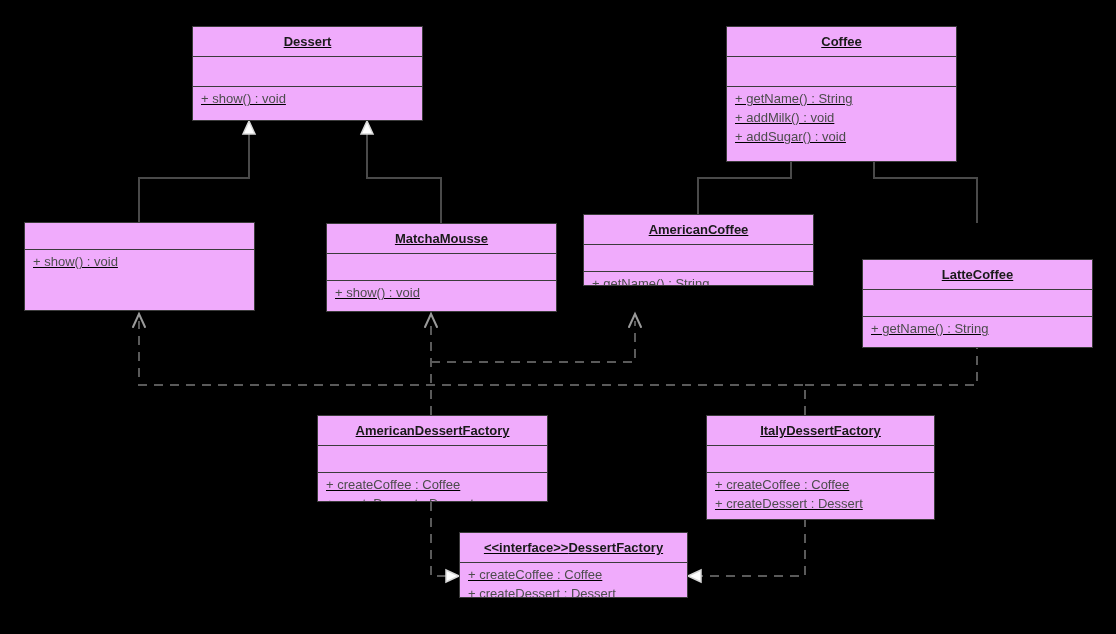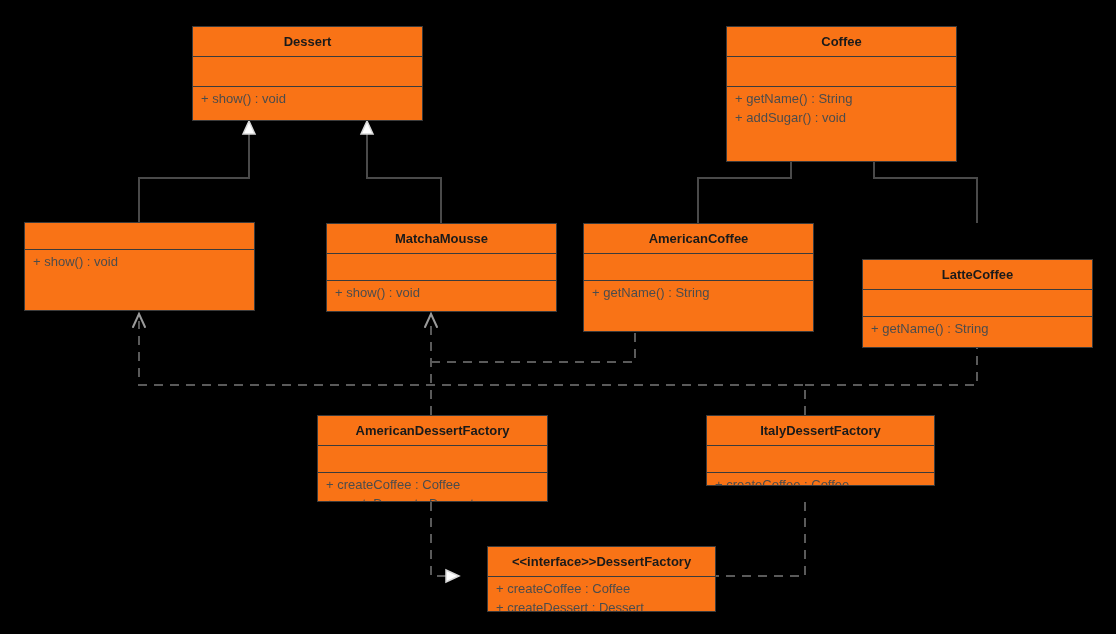--- a/index.html
+++ b/index.html
@@ -24,24 +24,25 @@
   #edges {
     position: absolute;
     left: 0; top: 0;
     width: 1116px;
     height: 634px;
     pointer-events: none;
   }
   .uml-class {
     position: absolute;
     box-sizing: border-box;
-    background: #f97316;
+    background: #f0abfc;
     border: 1px solid #3b3b3b;
     overflow: hidden;
     z-index: 2;
+    text-decoration: underline;
   }
   .uml-header {
     box-sizing: border-box;
     width: 100%;
     height: 30px;
     line-height: 30px;
     text-align: center;
     font-weight: bold;
     font-size: 13px;
     color: #1a1a1a;
@@ -136,40 +137,41 @@
     <div class="uml-methods">
       <div class="m-line">+ show() : void</div>
     </div>
   </div>
 
   <div class="uml-class" style="left:726px; top:26px; width:231px; height:136px;">
     <div class="uml-header">Coffee</div>
     <div class="uml-attrs" style="height:30px;"></div>
     <div class="uml-methods">
       <div class="m-line">+ getName() : String</div>
+      <div class="m-line">+ addMilk() : void</div>
       <div class="m-line">+ addSugar() : void</div>
     </div>
   </div>
 
   <div class="uml-class" style="left:24px; top:222px; width:231px; height:89px;">
     <div class="uml-attrs" style="height:27px;"></div>
     <div class="uml-methods">
       <div class="m-line">+ show() : void</div>
     </div>
   </div>
 
   <div class="uml-class" style="left:326px; top:223px; width:231px; height:89px;">
     <div class="uml-header">MatchaMousse</div>
     <div class="uml-attrs" style="height:27px;"></div>
     <div class="uml-methods">
       <div class="m-line">+ show() : void</div>
     </div>
   </div>
 
-  <div class="uml-class" style="left:583px; top:223px; width:231px; height:109px;">
+  <div class="uml-class" style="left:583px; top:214px; width:231px; height:72px;">
     <div class="uml-header">AmericanCoffee</div>
     <div class="uml-attrs" style="height:27px;"></div>
     <div class="uml-methods">
       <div class="m-line">+ getName() : String</div>
     </div>
   </div>
 
   <div class="uml-class" style="left:862px; top:223px; width:231px; height:89px;margin-top:36px;">
     <div class="uml-header">LatteCoffee</div>
     <div class="uml-attrs" style="height:27px;"></div>
@@ -180,30 +182,30 @@
 
   <div class="uml-class" style="left:317px; top:415px; width:231px; height:87px;">
     <div class="uml-header">AmericanDessertFactory</div>
     <div class="uml-attrs" style="height:27px;"></div>
     <div class="uml-methods">
       <div class="m-line">+ createCoffee : Coffee</div>
       <div class="m-line">+ createDessert : Dessert</div>
     </div>
   </div>
 
-  <div class="uml-class" style="left:706px; top:415px; width:229px; height:71px;">
+  <div class="uml-class" style="left:706px; top:415px; width:229px; height:105px;">
     <div class="uml-header">ItalyDessertFactory</div>
     <div class="uml-attrs" style="height:27px;"></div>
     <div class="uml-methods">
       <div class="m-line">+ createCoffee : Coffee</div>
       <div class="m-line">+ createDessert : Dessert</div>
     </div>
   </div>
 
-  <div class="uml-class" style="left:459px; top:546px; width:229px; height:66px;margin-left:28px;">
+  <div class="uml-class" style="left:459px; top:532px; width:229px; height:66px;">
     <div class="uml-header">
       <span class="iface-stereo">&lt;&lt;interface&gt;&gt;</span><span class="iface-name">DessertFactory</span>
     </div>
     <div class="uml-methods">
       <div class="m-line">+ createCoffee : Coffee</div>
       <div class="m-line">+ createDessert : Dessert</div>
     </div>
   </div>
 
 </div>

